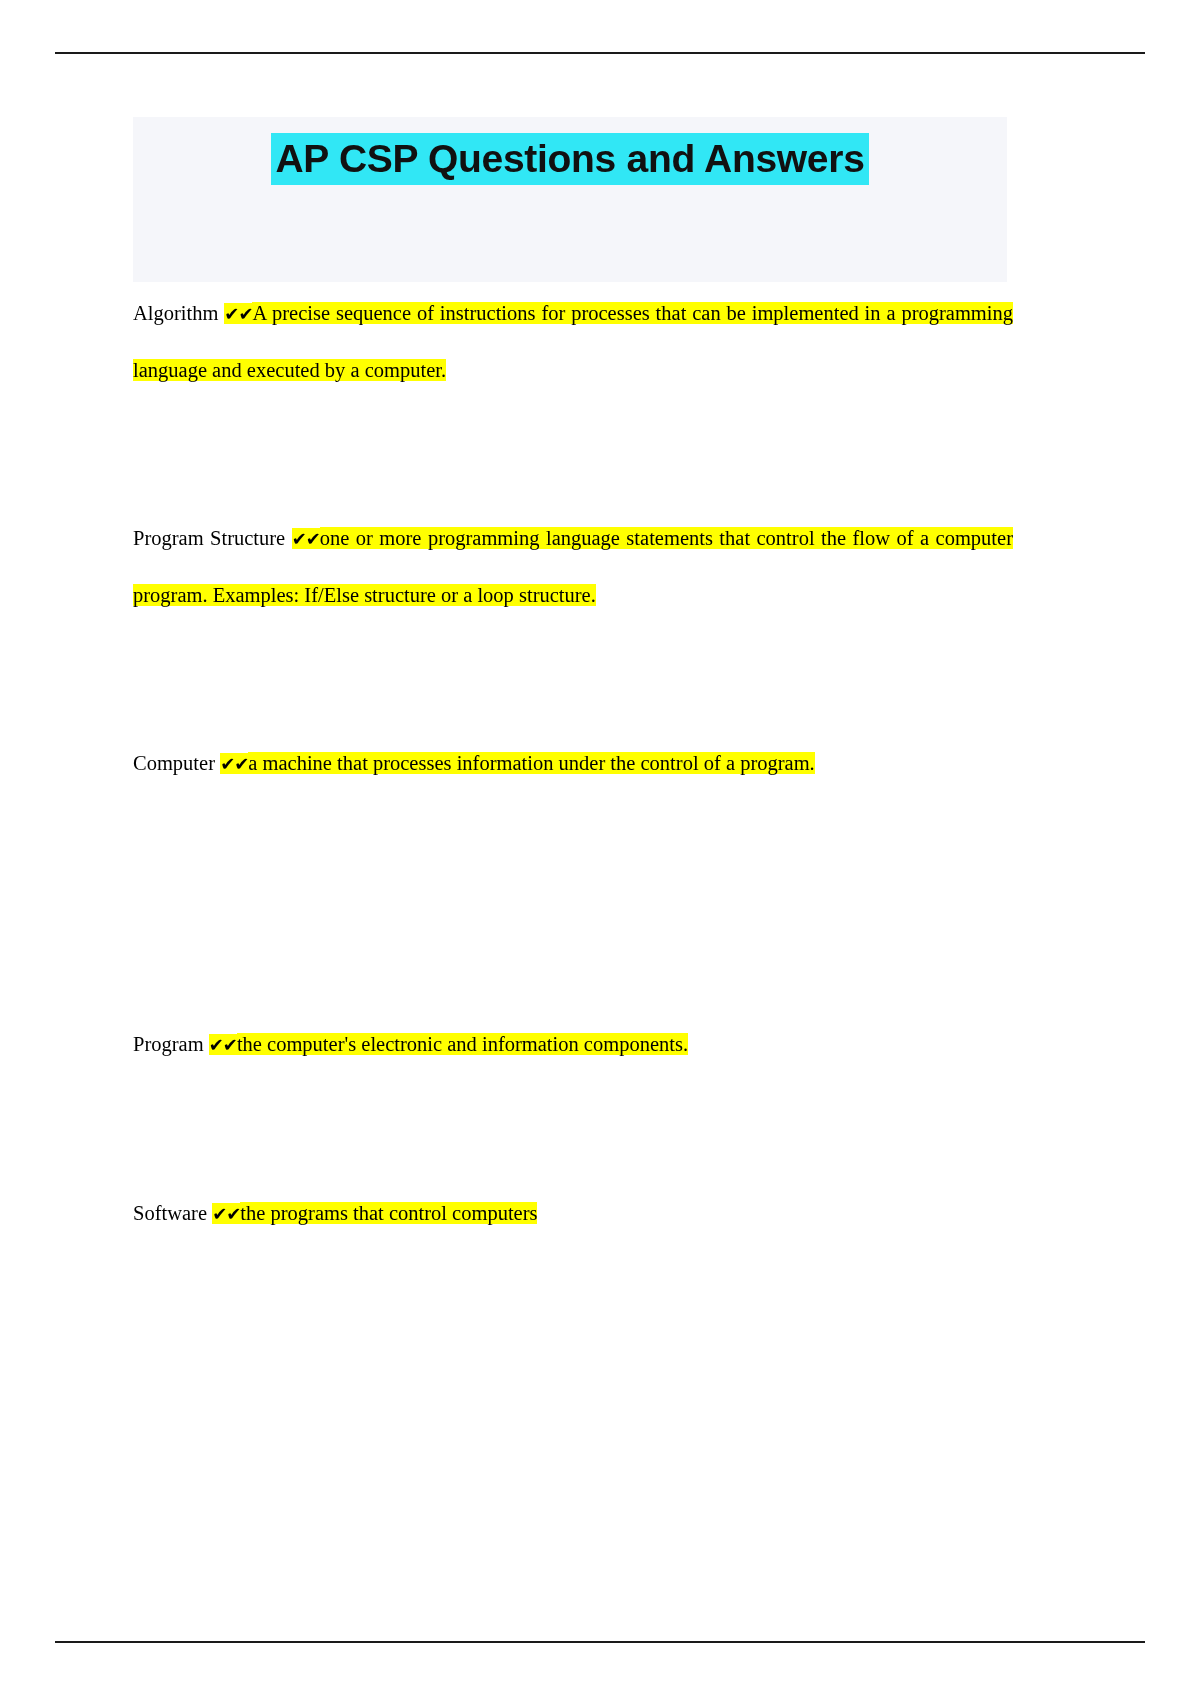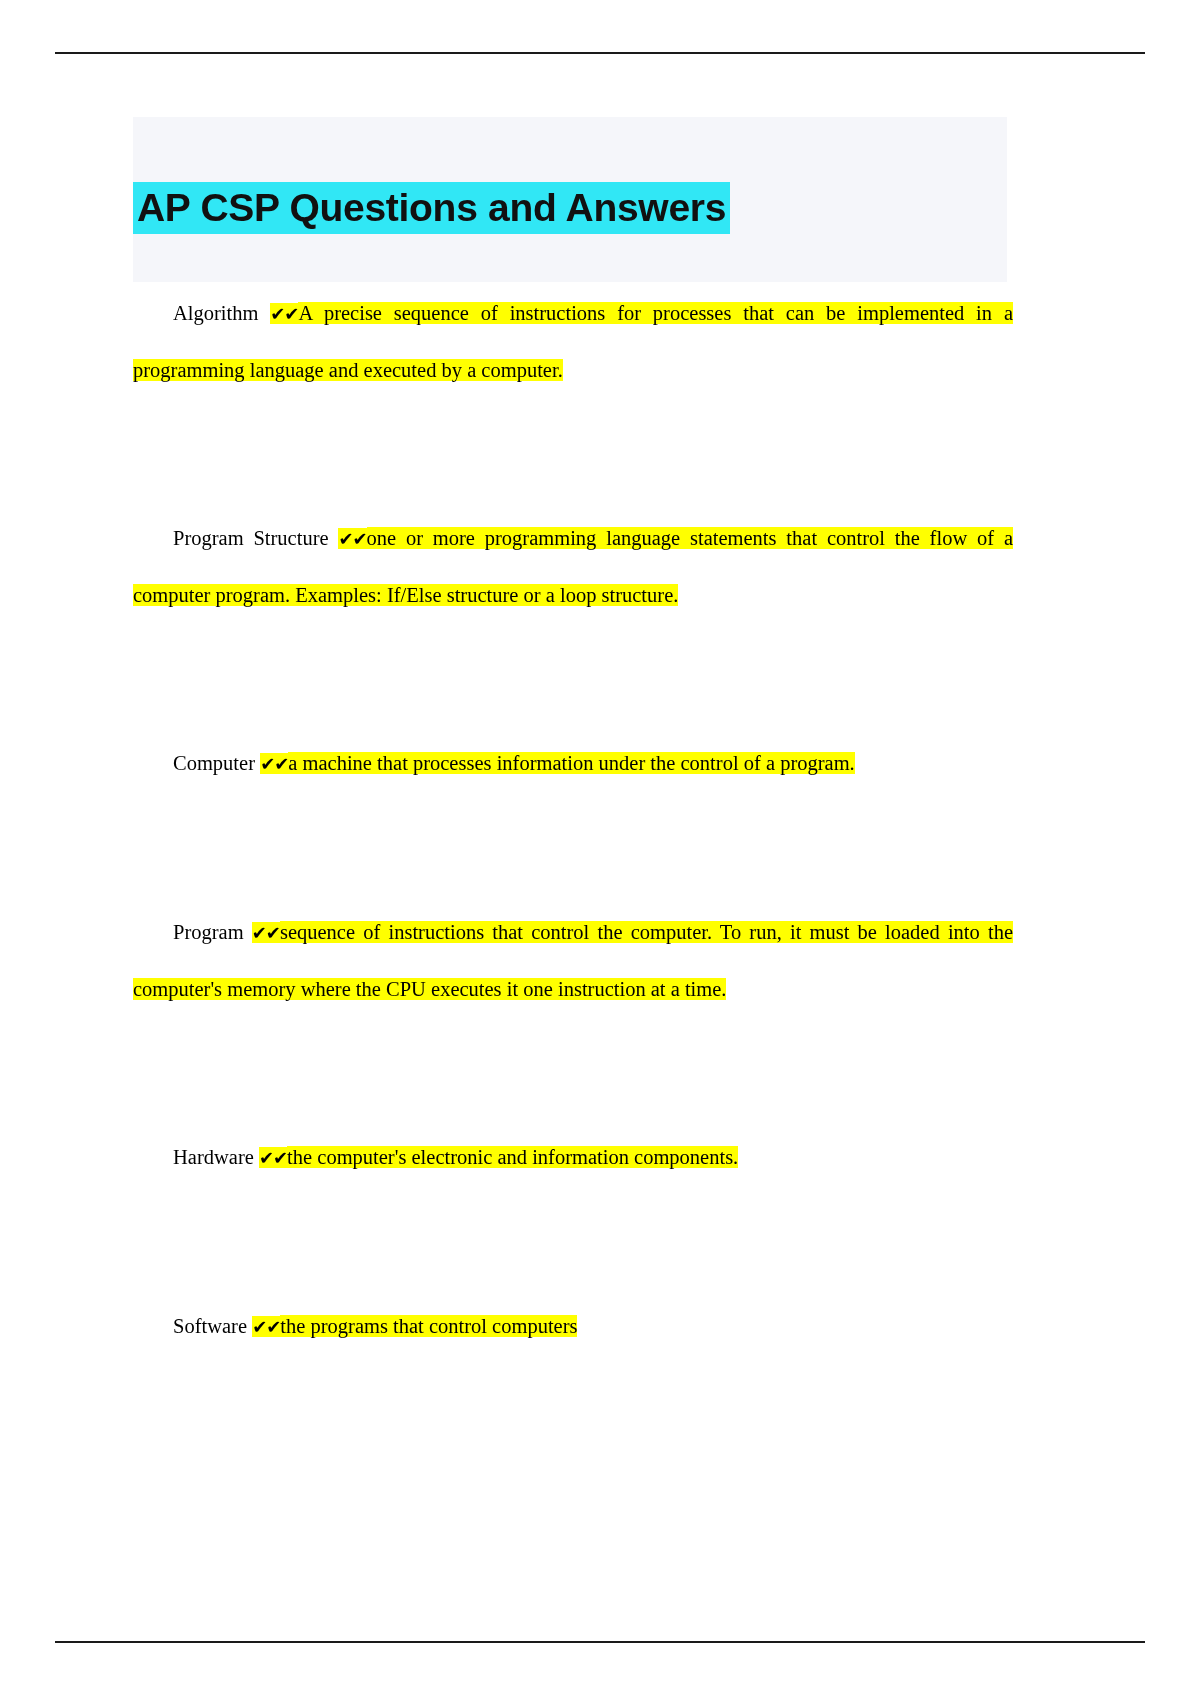--- a/index.html
+++ b/index.html
@@ -32,21 +32,21 @@
   .rule-bottom { top: 1641px; }
 
   .title-block {
     position: absolute;
     left: 133px;
     top: 117px;
     width: 874px;
     height: 165px;
     background: #f5f6fa;
     display: flex;
-    flex-direction: row;
+    flex-direction: column;
     align-items: center;
     justify-content: flex-start;
     padding-top: 16px;
     box-sizing: border-box;
   }
   .title-line {
     font-family: "Liberation Sans", sans-serif;
     font-weight: bold;
     font-size: 39px;
     line-height: 52px;
@@ -70,21 +70,20 @@
   }
   .entry p {
     margin: 0;
     font-size: 20.5px;
     line-height: 56px;
     text-align: justify;
     text-justify: inter-word;
   }
   .term {
     background: transparent;
-    margin-left: 40px;
   }
   .hl {
     background: #ffff00;
   }
   .check {
     font-family: "DejaVu Sans", sans-serif;
     font-weight: bold;
     font-size: 18px;
     letter-spacing: -1px;
     background: #ffff00;
@@ -119,30 +118,25 @@
     </div>
     <div class="spacer-sm"></div>
 
     <div class="entry">
       <p>
         <span class="term">Computer </span><span class="check">✔✔</span><span class="hl">a machine that processes information under the control of a program.</span>
       </p>
     </div>
     <div class="spacer-md"></div>
 
-    <div class="entry">
-      <p>
-        <span class="term">Program </span><span class="check">✔✔</span><span class="hl">sequence of instructions that control the computer. To run, it must be loaded into the computer's memory where the CPU executes it one instruction at a time.</span>
-      </p>
-    </div>
     <div class="spacer-sm"></div>
 
     <div class="entry">
       <p>
-        <span class="term">Hardware </span><span class="check">✔✔</span><span class="hl">the computer's electronic and information components.</span>
+        <span class="term">Program </span><span class="check">✔✔</span><span class="hl">the computer's electronic and information components.</span>
       </p>
     </div>
     <div class="spacer-md"></div>
 
     <div class="entry">
       <p>
         <span class="term">Software </span><span class="check">✔✔</span><span class="hl">the programs that control computers</span>
       </p>
     </div>
 

